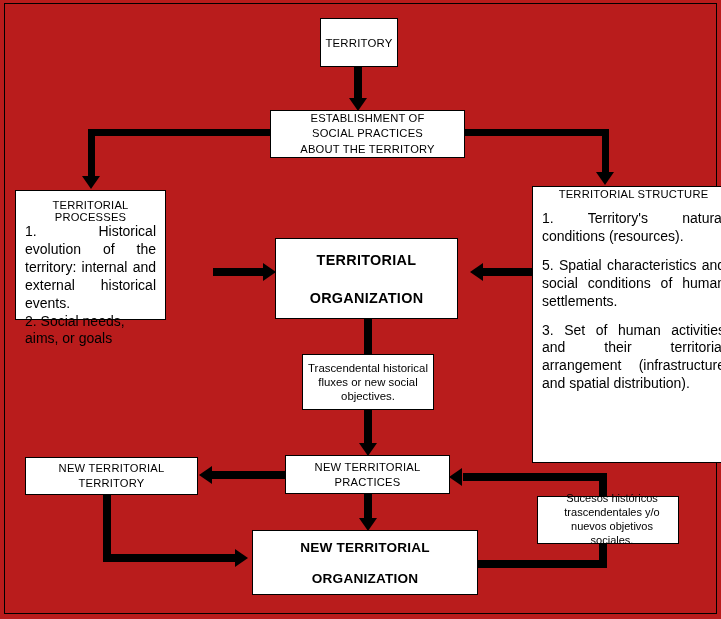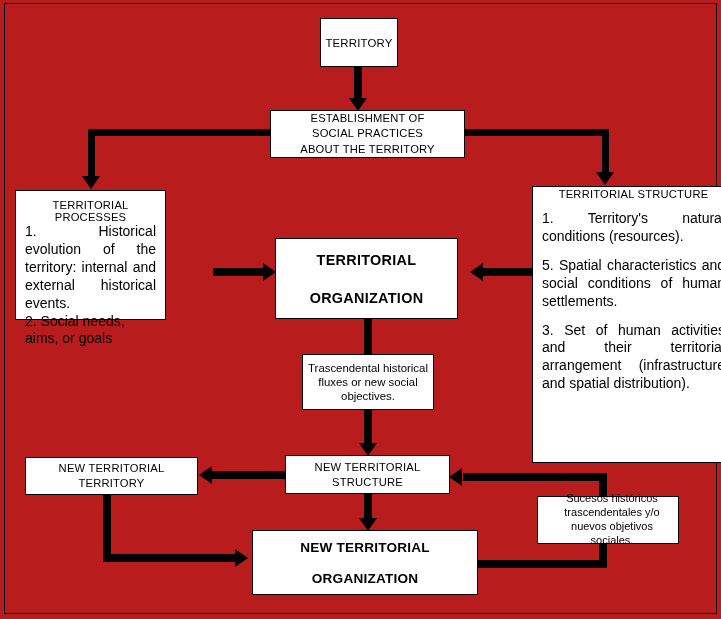--- a/index.html
+++ b/index.html
@@ -91,21 +91,21 @@
     <div class="body">Trascendental historical fluxes or new social objectives.</div>
   </div>
 
   <div class="box" id="box-new-structure">
     <div class="ttl">NEW TERRITORIAL</div>
     <div class="ttl">TERRITORY</div>
   </div>
 
   <div class="box" id="box-new-processes">
     <div class="ttl">NEW TERRITORIAL</div>
-    <div class="ttl">STRUCTURE</div>
+    <div class="ttl">PRACTICES</div>
   </div>
 
   <div class="box" id="box-sucesos">
     <div class="body">Sucesos históricos trascendentales y/o nuevos objetivos sociales.</div>
   </div>
 
   <div class="box" id="box-new-organization">
     <div class="l1">NEW TERRITORIAL</div>
     <div class="l2">ORGANIZATION</div>
   </div>

